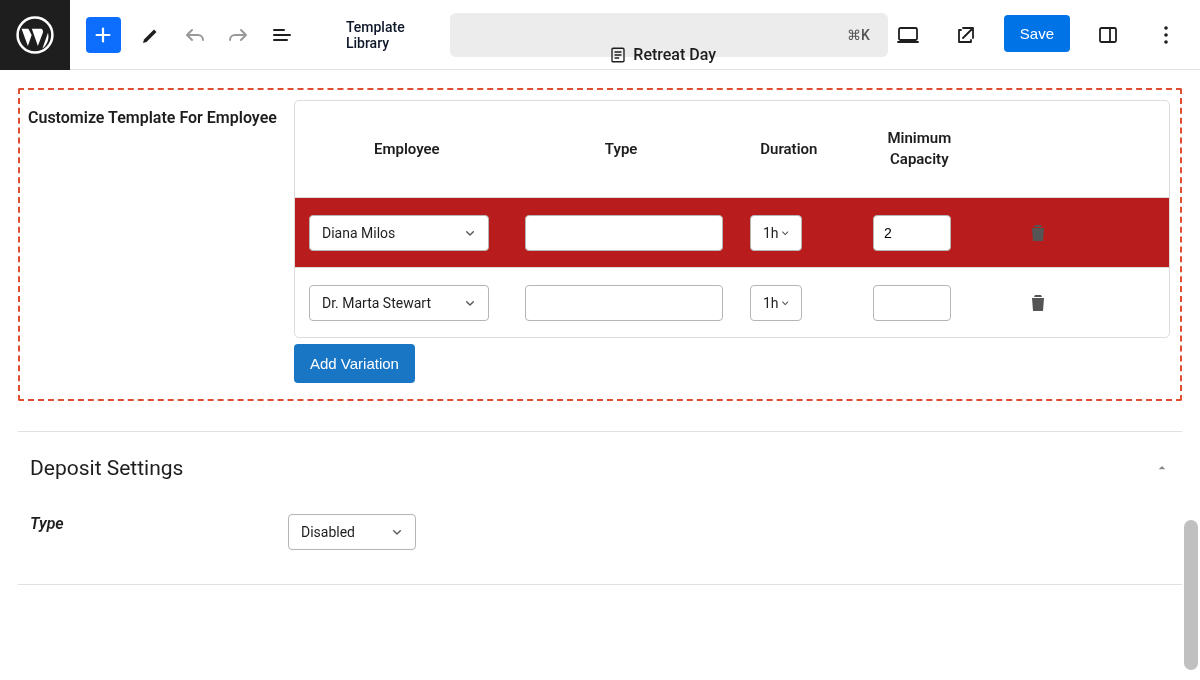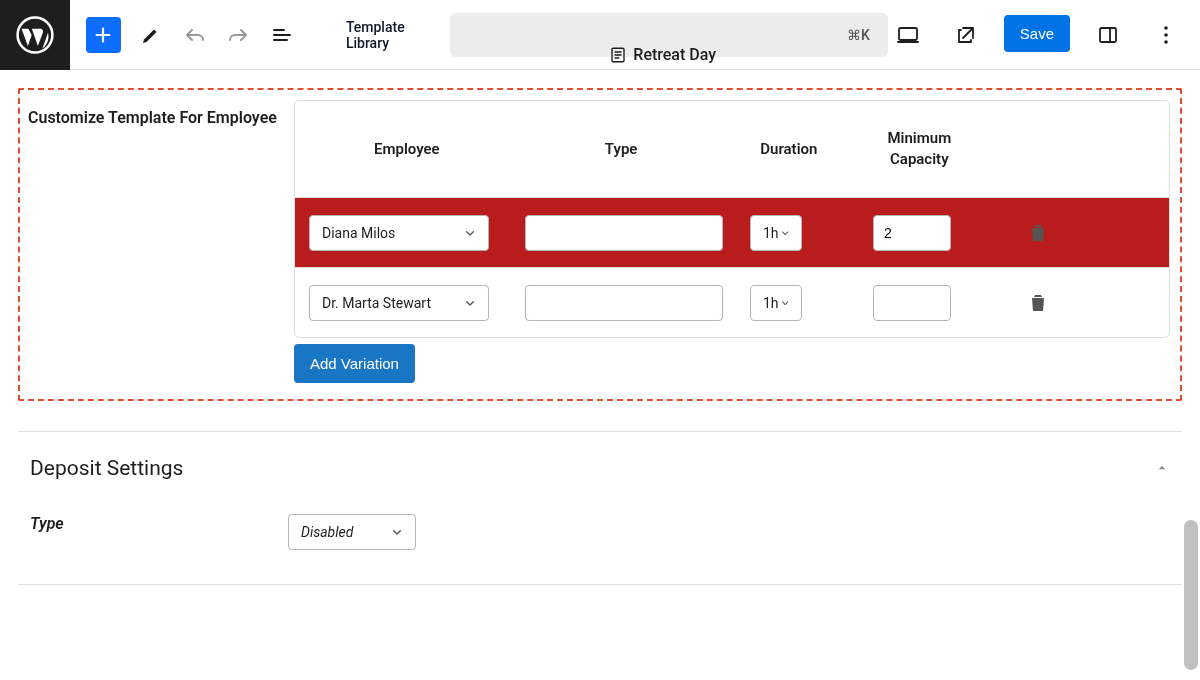--- a/index.html
+++ b/index.html
@@ -44,21 +44,21 @@
   .num-input { width: 78px; height: 36px; border: 1px solid #b5b5b5; border-radius: 4px; padding: 0 10px; font-size: 14px; }
   .trash { color: #555; }
   .add-var-btn { margin-top: 6px; background: #1976c5; color: #fff; border: none; border-radius: 4px; padding: 11px 16px; font-size: 15px; }
 
   .section { border-top: 1px solid #e0e0e0; margin-top: 30px; padding: 24px 12px 0 12px; }
   .sec-head { display: flex; align-items: center; justify-content: space-between; font-size: 21px; font-weight: 400; }
   .chev-up { width: 16px; height: 16px; color: #888; }
   .field-row { display: flex; align-items: flex-start; margin-top: 34px; }
   .field-label { width: 258px; font-size: 16px; font-weight: 600; font-style: italic; }
   .field-ctrl { flex: 1; }
-  .deposit-sel { width: 128px; font-style: italic; }
+  .deposit-sel { width: 128px; }
   .helper { font-size: 15px; color: #666; margin-top: 12px; }
 
   .srv-section { border-top: 1px solid #e0e0e0; margin-top: 34px; padding: 14px 12px 0 12px; font-size: 15px; }
 
   .scrollbar { position: absolute; right: 2px; top: 520px; width: 14px; height: 150px; background: #c0c0c0; border-radius: 8px; }
 </style>
 </head>
 <body>
 
 <div class="topbar">

